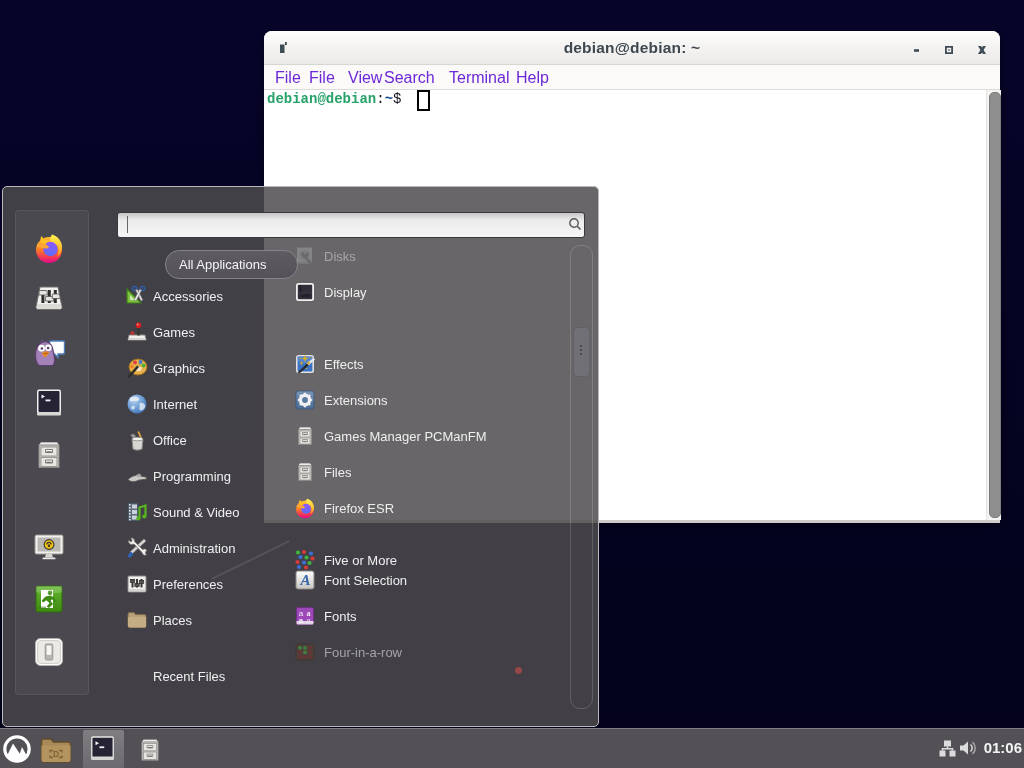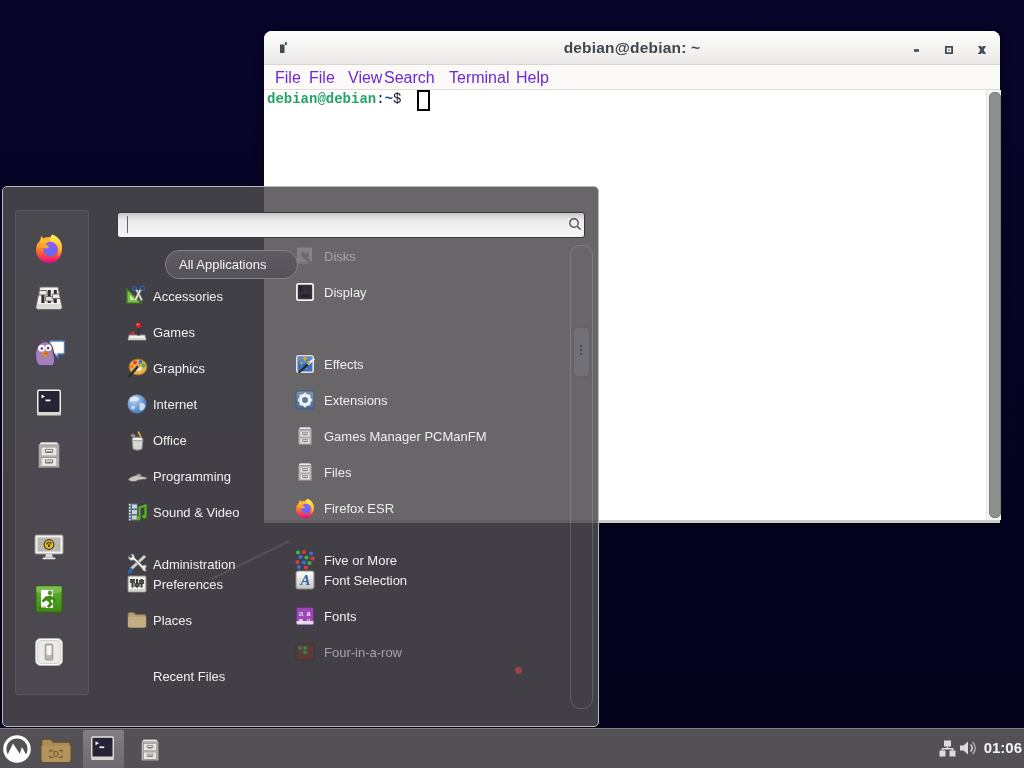--- a/index.html
+++ b/index.html
@@ -288,21 +288,21 @@
           <rect x="6" y="3.5" width="5" height="4"></rect>
           <rect x="6" y="9" width="5" height="4"></rect>
           <rect x="6" y="14.5" width="5" height="4"></rect>
         </g>
     <path d="M13.5 17.5 L13.5 6.5 L19.5 4.5 L19.5 15.5" fill="none" stroke="#58b520" stroke-width="2.2"></path>
     <circle cx="12.3" cy="17.5" r="2.1" fill="#58b520"></circle>
     <circle cx="18.3" cy="15.5" r="2.1" fill="#58b520"></circle>
   </svg>
       <span>Sound &amp; Video</span>
     </div>
-  <div class="cat abs" style="top:364px">
+  <div class="cat abs" style="top:348px">
       <svg width="22" height="22" viewBox="0 0 22 22">
     <path d="M18 2 L20 4 L6 17 L4 15 Z" fill="#d8d6d2" stroke="#8a8884" stroke-width="0.7"></path>
     <path d="M5 14.5 L7.5 17 L4.5 20.5 C3.2 21.5 1 19.5 2 18 Z" fill="#2f62b5"></path>
     <path d="M2.5 3 C2 5.5 3.5 7.5 6 7.5 C6.8 7.5 7.2 7.3 8 7 L16 15.5 C16.5 17.5 18 18.5 20 18 C21.5 17.6 19 17 19.5 15 C20 13.5 21.5 14.5 20.5 13 C19.5 11.5 18 12 16.5 12.5 L8.5 4.5 C8.8 2.5 7.5 1 5.5 1 C4 1 6.5 2.5 6 4 C5.5 5.5 3.5 4.5 2.5 3 Z" fill="#f0efed" stroke="#77756f" stroke-width="0.8"></path>
   </svg>
       <span>Administration</span>
     </div>
   <div class="cat abs" style="top:384px">
       <svg width="22" height="22" viewBox="0 0 22 22">
     <rect x="2" y="3" width="18" height="16" rx="1" fill="#f0efed" stroke="#8a8884" stroke-width="1"></rect>

